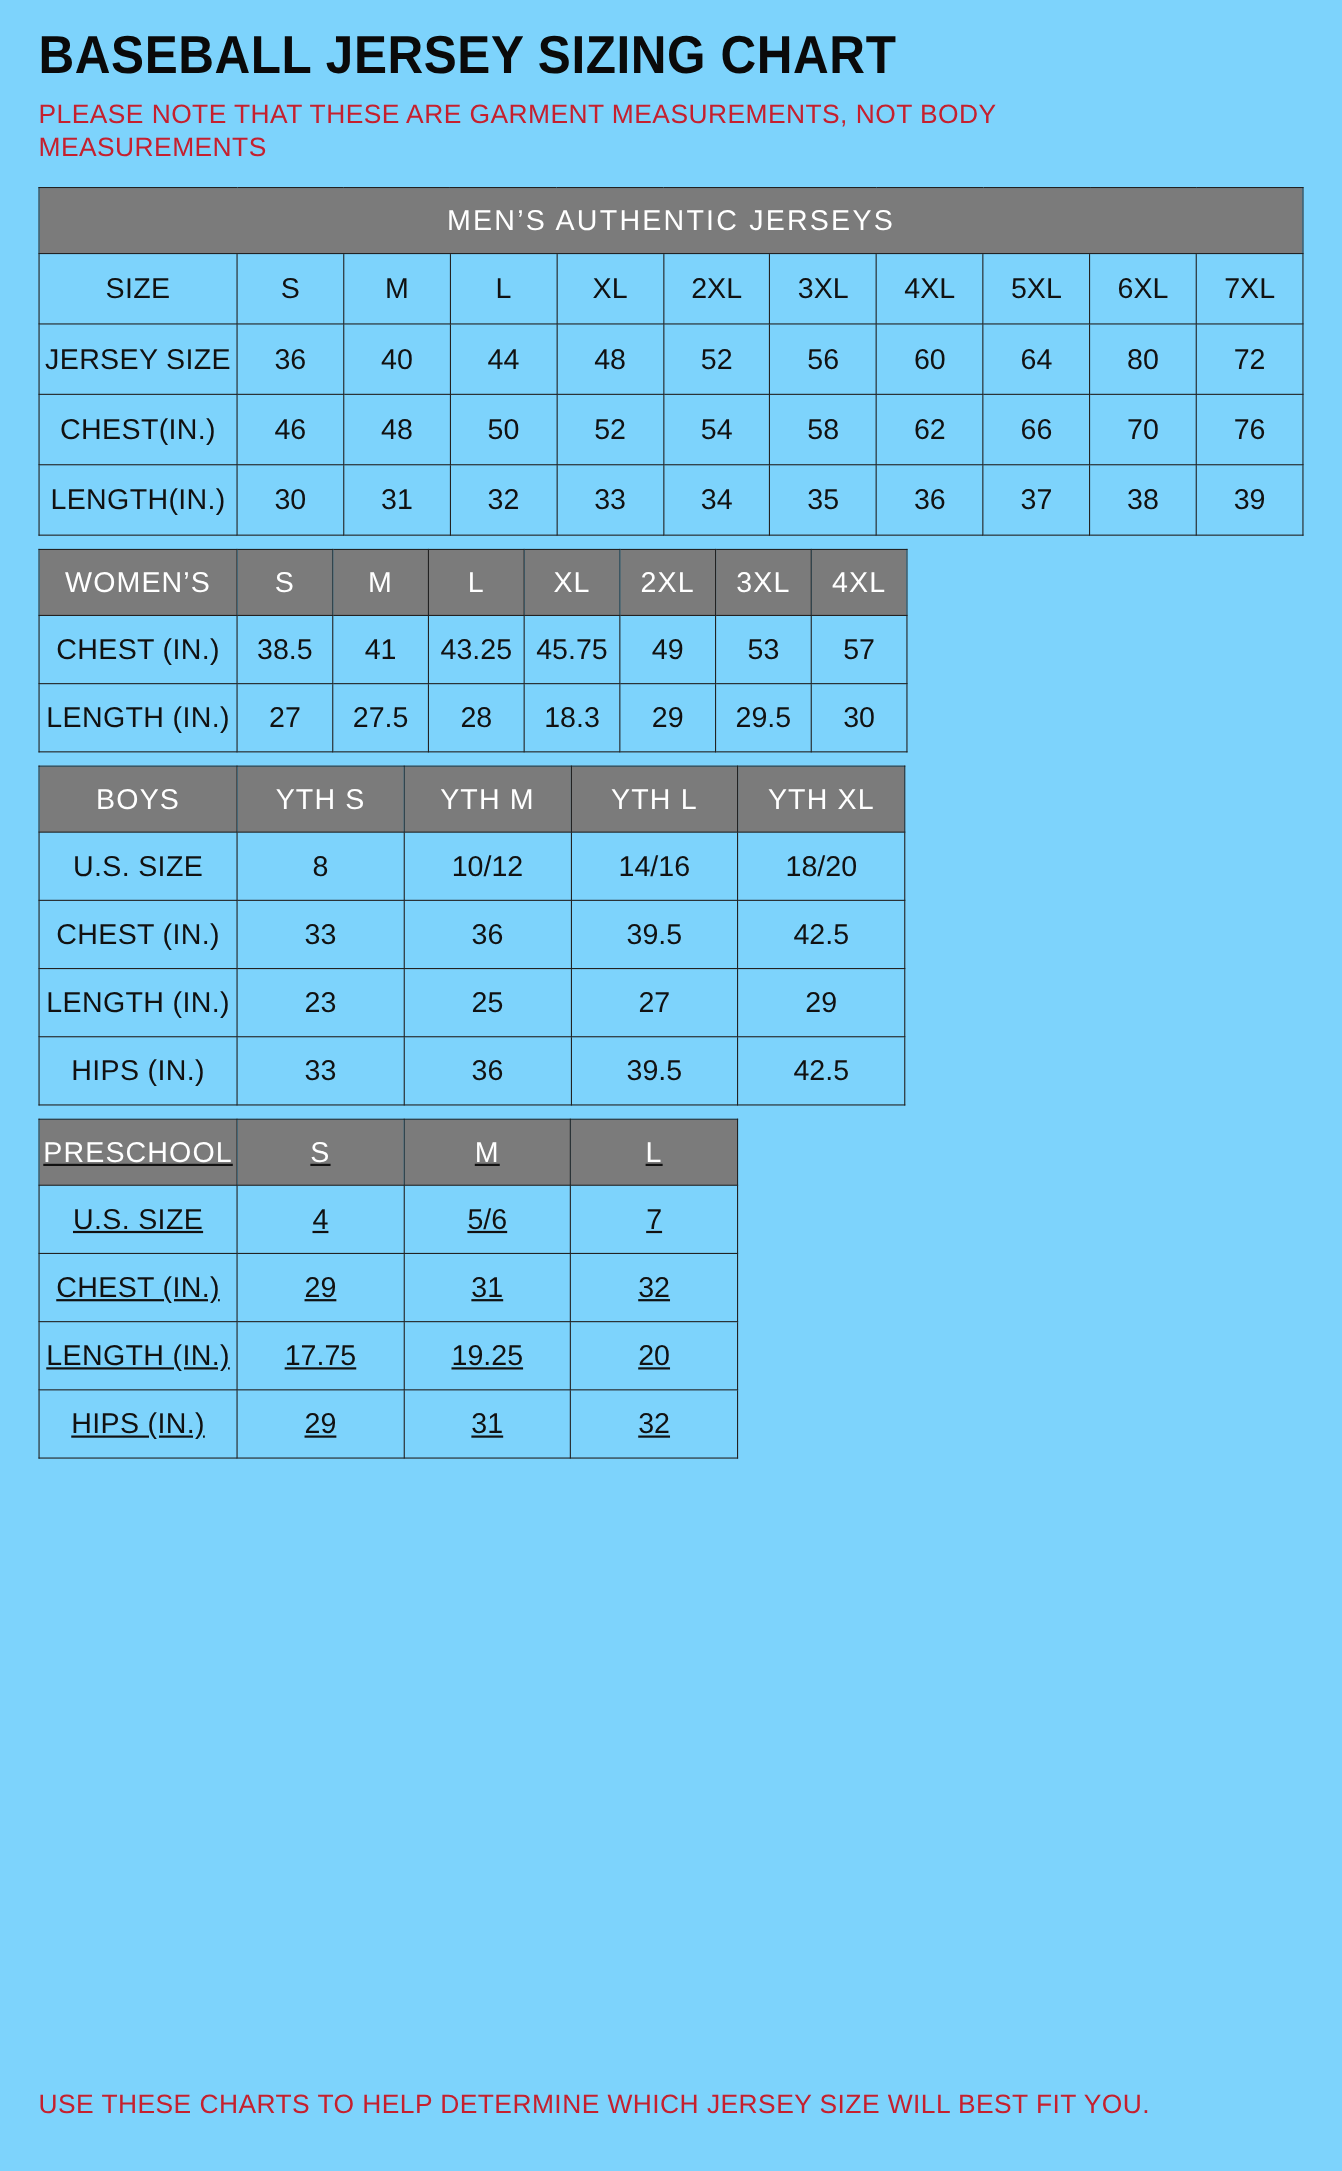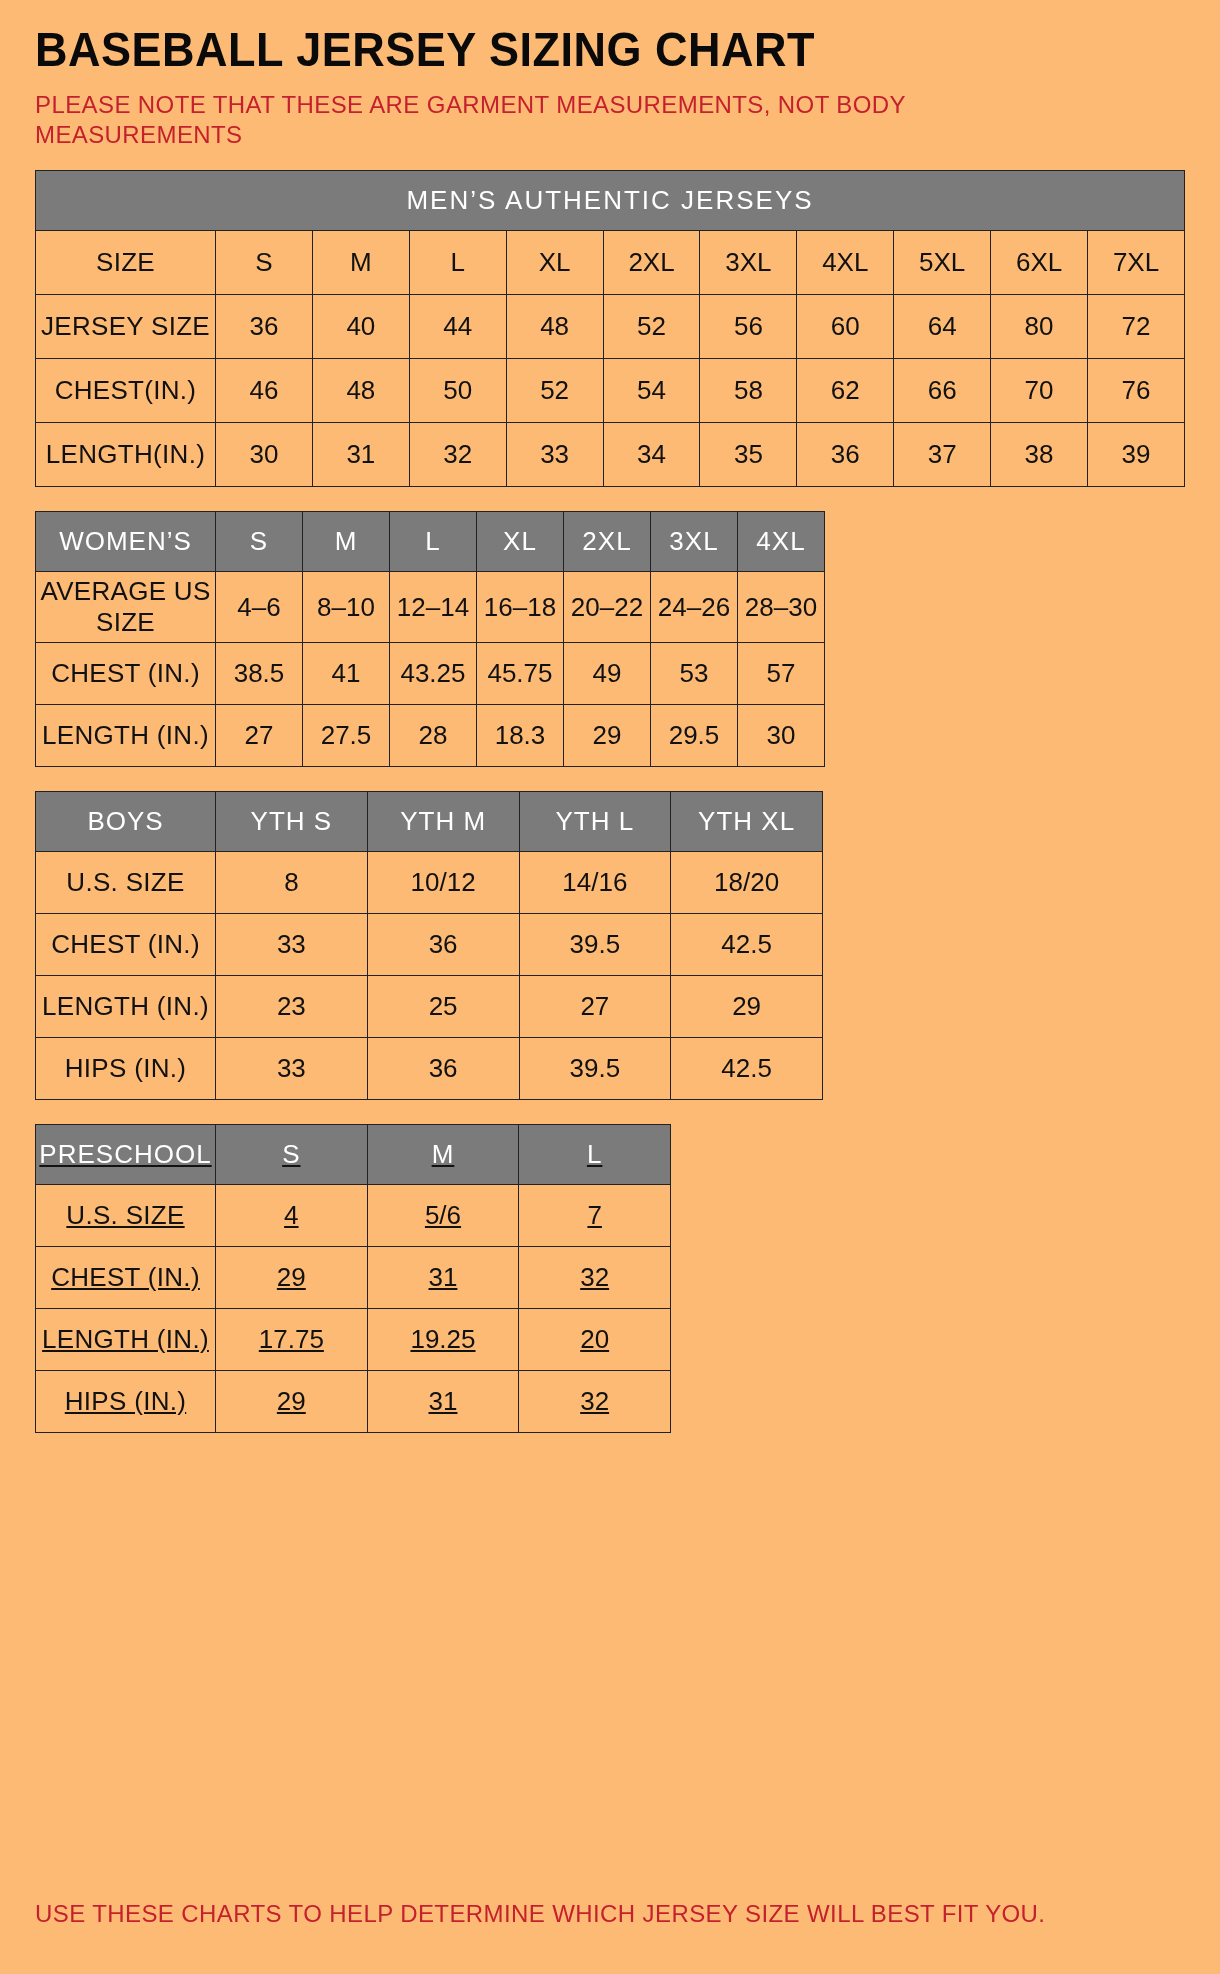--- a/index.html
+++ b/index.html
@@ -7,21 +7,21 @@
     --red:#c5202e;
     --border:#222222;
   }
   *{box-sizing:border-box;}
   html,body{margin:0;padding:0;background:#ffffff;}
   body{font-family:"Liberation Sans", sans-serif;color:#111;}
   .page{
     position:relative;
     width:1220px;
     height:1974px;
-    background:#fdba74;
+    background:#7dd3fc;
     padding:22px 35px 0 35px;
     overflow:hidden;
   }
   .title{
     margin:0 0 16px 0;
     font-size:45px;
     font-weight:800;
     letter-spacing:0.5px;
     color:#0a0a0a;
     transform:scaleY(1.08);
@@ -32,21 +32,21 @@
     max-width:900px;
     color:var(--red);
     font-size:24px;
     letter-spacing:0.4px;
     line-height:1.25;
     margin:0 0 20px 0;
   }
   table.sizing-table{
     border-collapse:collapse;
     table-layout:fixed;
-    margin-bottom:24px;
+    margin-bottom:12px;
   }
   table.sizing-table td, table.sizing-table th{
     border:1px solid var(--border);
     text-align:center;
     vertical-align:middle;
     padding:4px 2px;
     font-size:26px;
     font-weight:400;
     color:#111;
     overflow:hidden;
@@ -178,30 +178,20 @@
         <th class="gray-cell">M</th>
         <th class="gray-cell">L</th>
         <th class="gray-cell">XL</th>
         <th class="gray-cell">2XL</th>
         <th class="gray-cell">3XL</th>
         <th class="gray-cell">4XL</th>
       </tr>
     </thead>
     <tbody>
       <tr>
-        <td class="rowlabel">AVERAGE US SIZE</td>
-        <td>4–6</td>
-        <td>8–10</td>
-        <td>12–14</td>
-        <td>16–18</td>
-        <td>20–22</td>
-        <td>24–26</td>
-        <td>28–30</td>
-      </tr>
-      <tr>
         <td class="rowlabel">CHEST (IN.)</td>
         <td>38.5</td>
         <td>41</td>
         <td>43.25</td>
         <td>45.75</td>
         <td>49</td>
         <td>53</td>
         <td>57</td>
       </tr>
       <tr>

